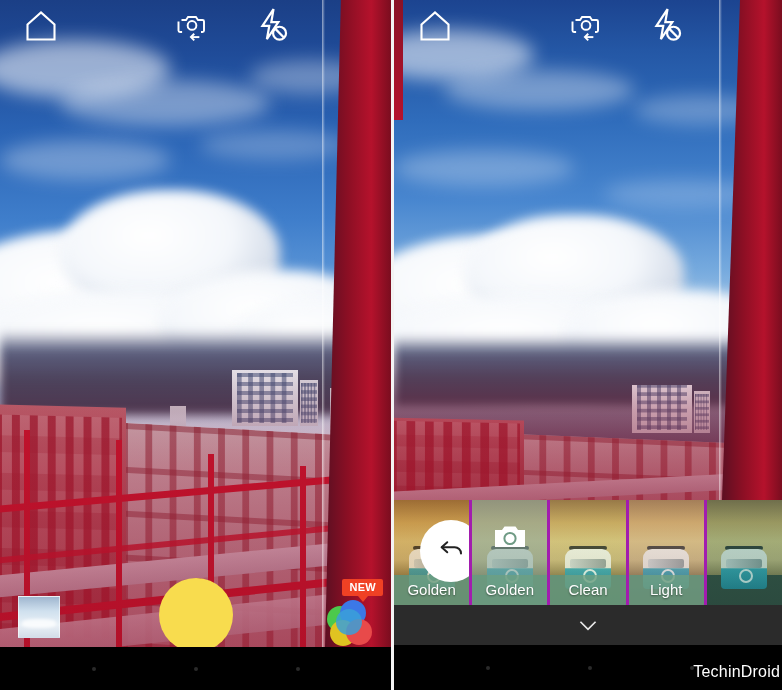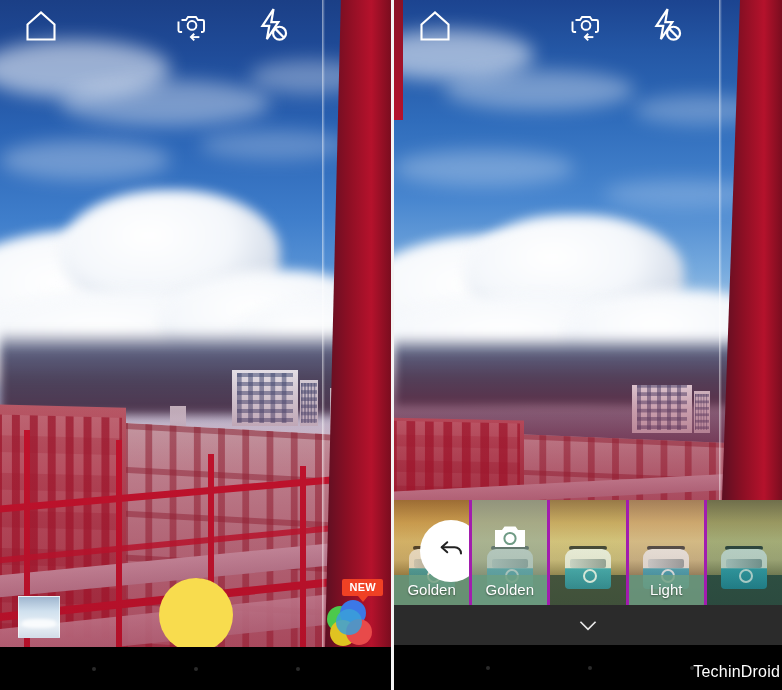--- a/index.html
+++ b/index.html
@@ -445,20 +445,21 @@
           </svg>
         </div>
         <div class="lbl">Golden</div>
       </div>
 
       <div class="filter f-clean">
         <div class="ph"></div>
         <div class="roof"></div>
         <div class="van"></div>
         <div class="tint"></div>
+        <div class="lbl">Clean</div>
       </div>
 
       <div class="filter f-faded">
         <div class="ph"></div>
         <div class="roof"></div>
         <div class="van"></div>
         <div class="tint"></div>
         <div class="lbl">Light</div>
       </div>
 

